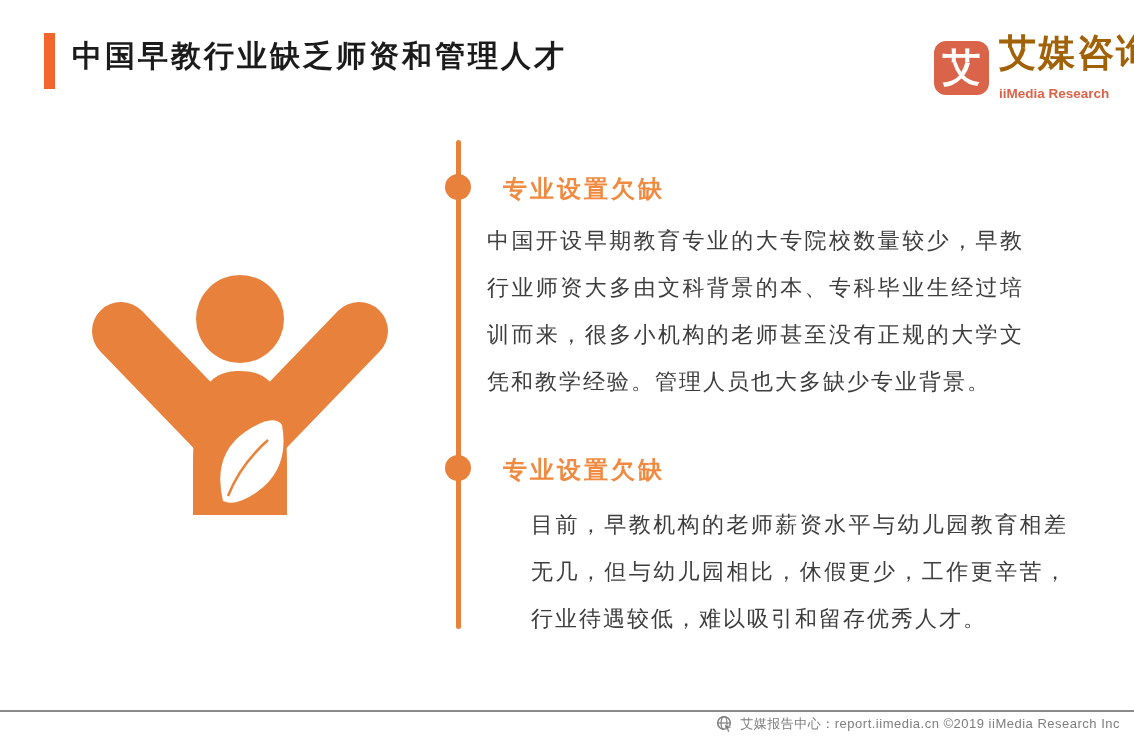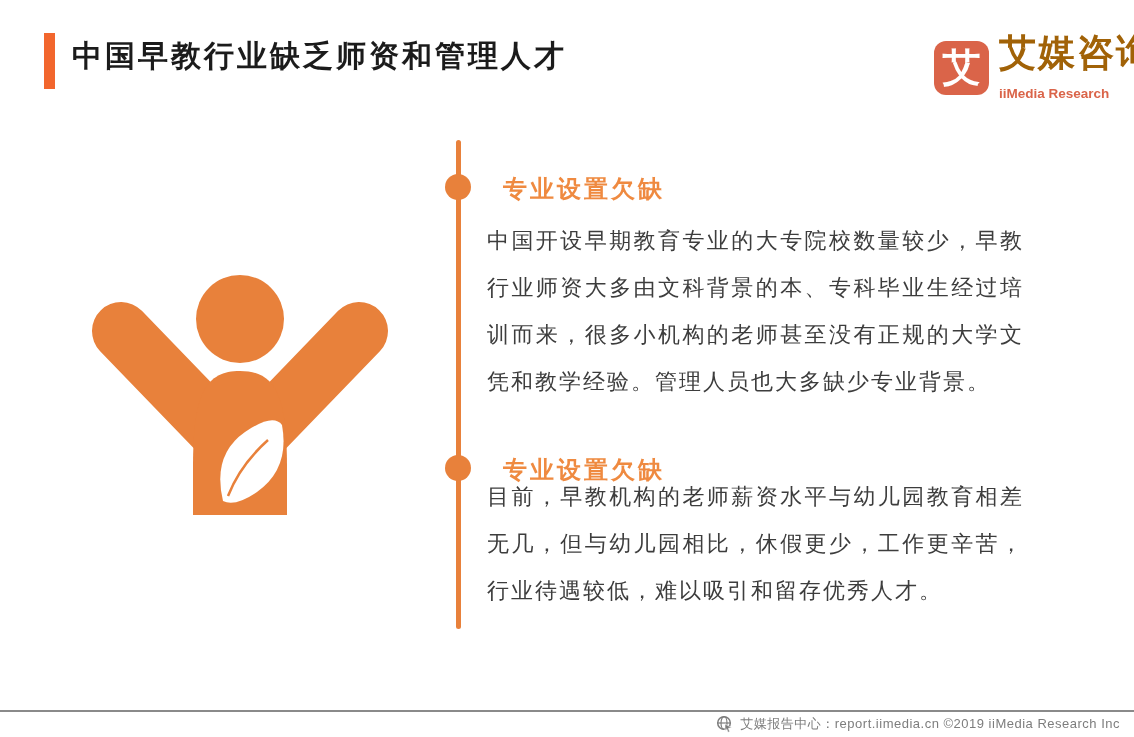--- a/index.html
+++ b/index.html
@@ -68,21 +68,21 @@
   }
   .tl-heading.h-1 { top: 173px; }
   .tl-heading.h-2 { top: 454px; }
   .tl-body {
     position: absolute; left: 487px; width: 537px;
     font-size: 22px; color: #3d3d3d;
     line-height: 47px; letter-spacing: 2px;
     text-align: justify;
   }
   .tl-body.b-1 { top: 217px; font-family: Liberation Serif, serif; }
-  .tl-body.b-2 { top: 473px; }
+  .tl-body.b-2 { top: 501px; margin-left: 44px; }
 
   
   .footer-line {
     position: absolute; left: 0; top: 710px;
     width: 1134px; height: 2px; background: #8a8a8a;
   }
   .footer {
     position: absolute; right: 14px; top: 715px;
     display: flex; align-items: center; gap: 6px;
     color: #7d7d7d; font-size: 13px; letter-spacing: 0.5px;

